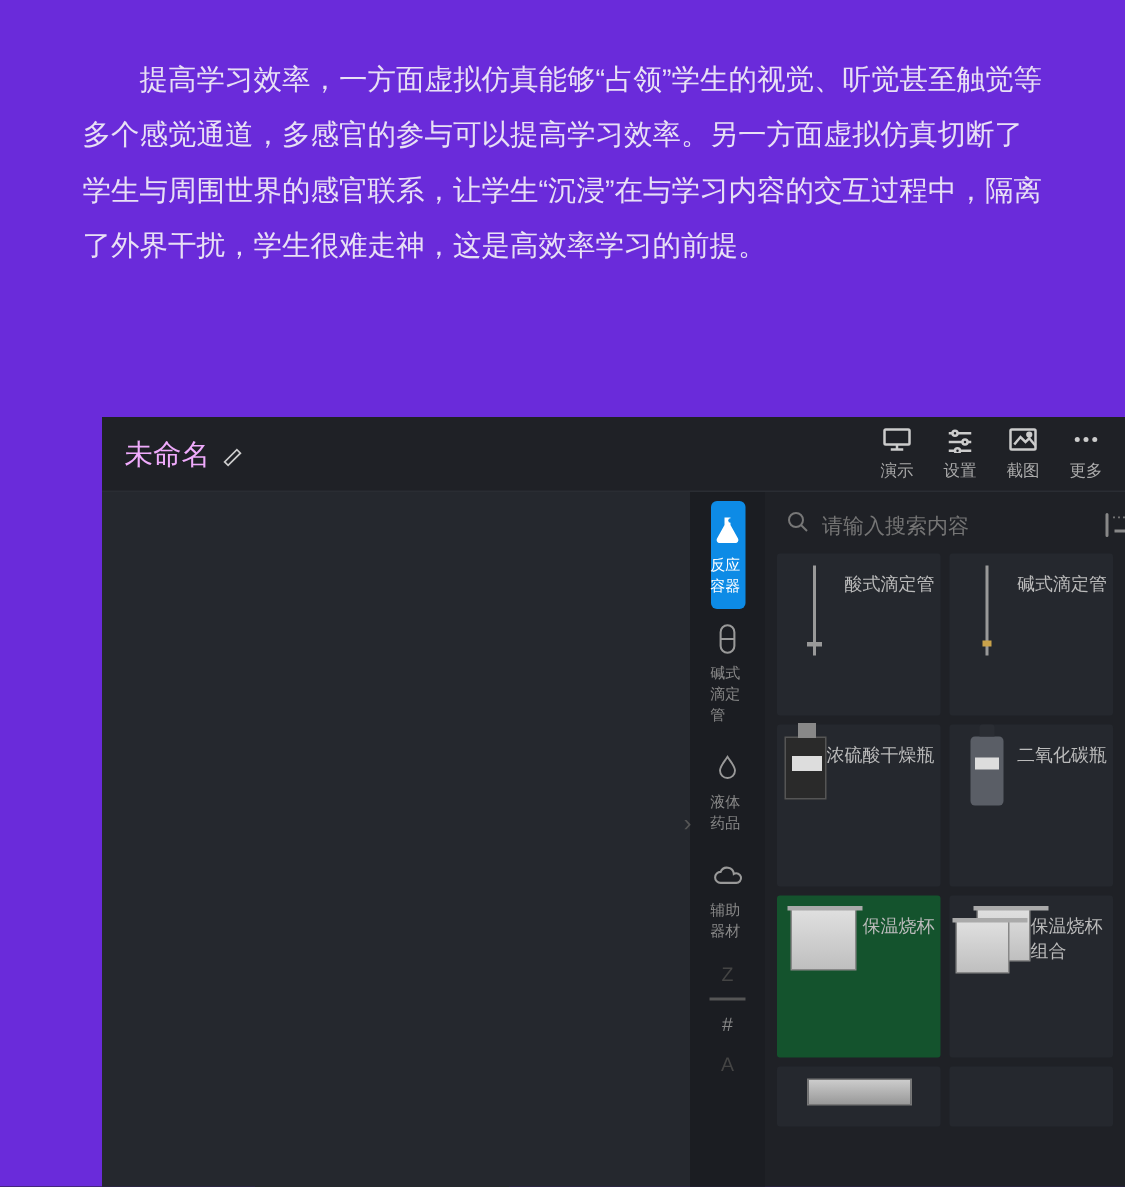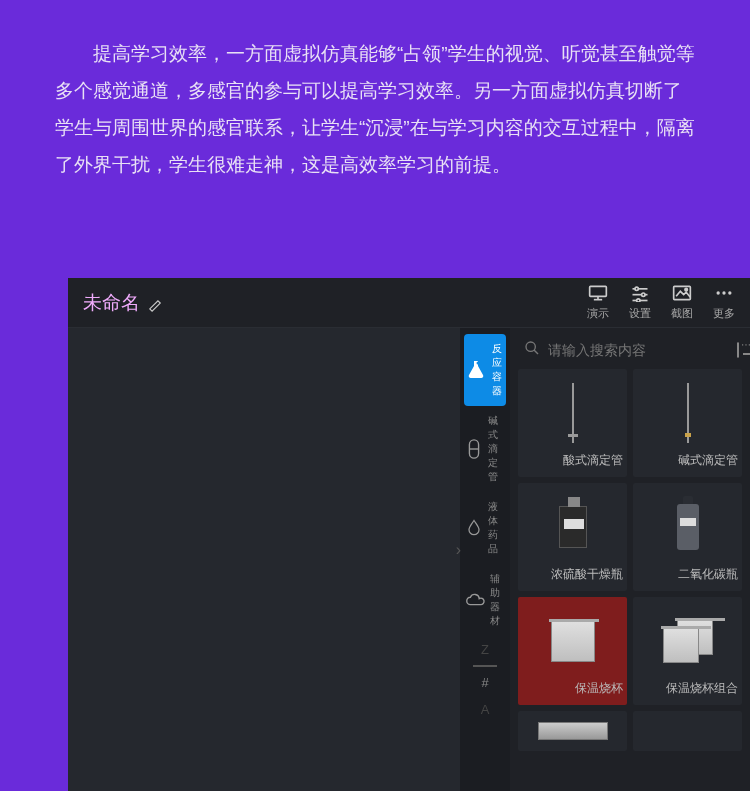--- a/index.html
+++ b/index.html
@@ -92,22 +92,23 @@
     }
     .category-col {
       width: 50px;
       background: #1b1d22;
       display: flex;
       flex-direction: column;
       align-items: center;
       padding-top: 6px;
     }
     .cat-item {
-      width: 42px;
-      display: flex;
+      width: 23px;
+      display: flex;
+      flex-direction: column;
       align-items: center;
       padding: 8px 0;
       cursor: pointer;
       color: #888;
       font-size: 10px;
       gap: 4px;
     }
     .cat-item.active {
       background: #0d8be6;
       color: #fff;
@@ -182,31 +183,31 @@
     .grid {
       display: grid;
       grid-template-columns: 1fr 1fr;
       gap: 6px;
     }
     .grid-item {
       background: #25282e;
       border-radius: 2px;
       height: 108px;
       display: flex;
-      flex-direction: column;
-      align-items: flex-end;
+      flex-direction: row;
+      align-items: flex-start;
       justify-content: flex-end;
       padding: 8px 4px;
       cursor: pointer;
       font-size: 12px;
       color: #bbb;
       position: relative;
     }
     .grid-item.selected {
-      background: #7f1d1d;
+      background: #14532d;
     }
     .item-visual {
       flex: 1;
       display: flex;
       align-items: center;
       justify-content: center;
       width: 100%;
     }
     .item-label {
       margin-top: 4px;

